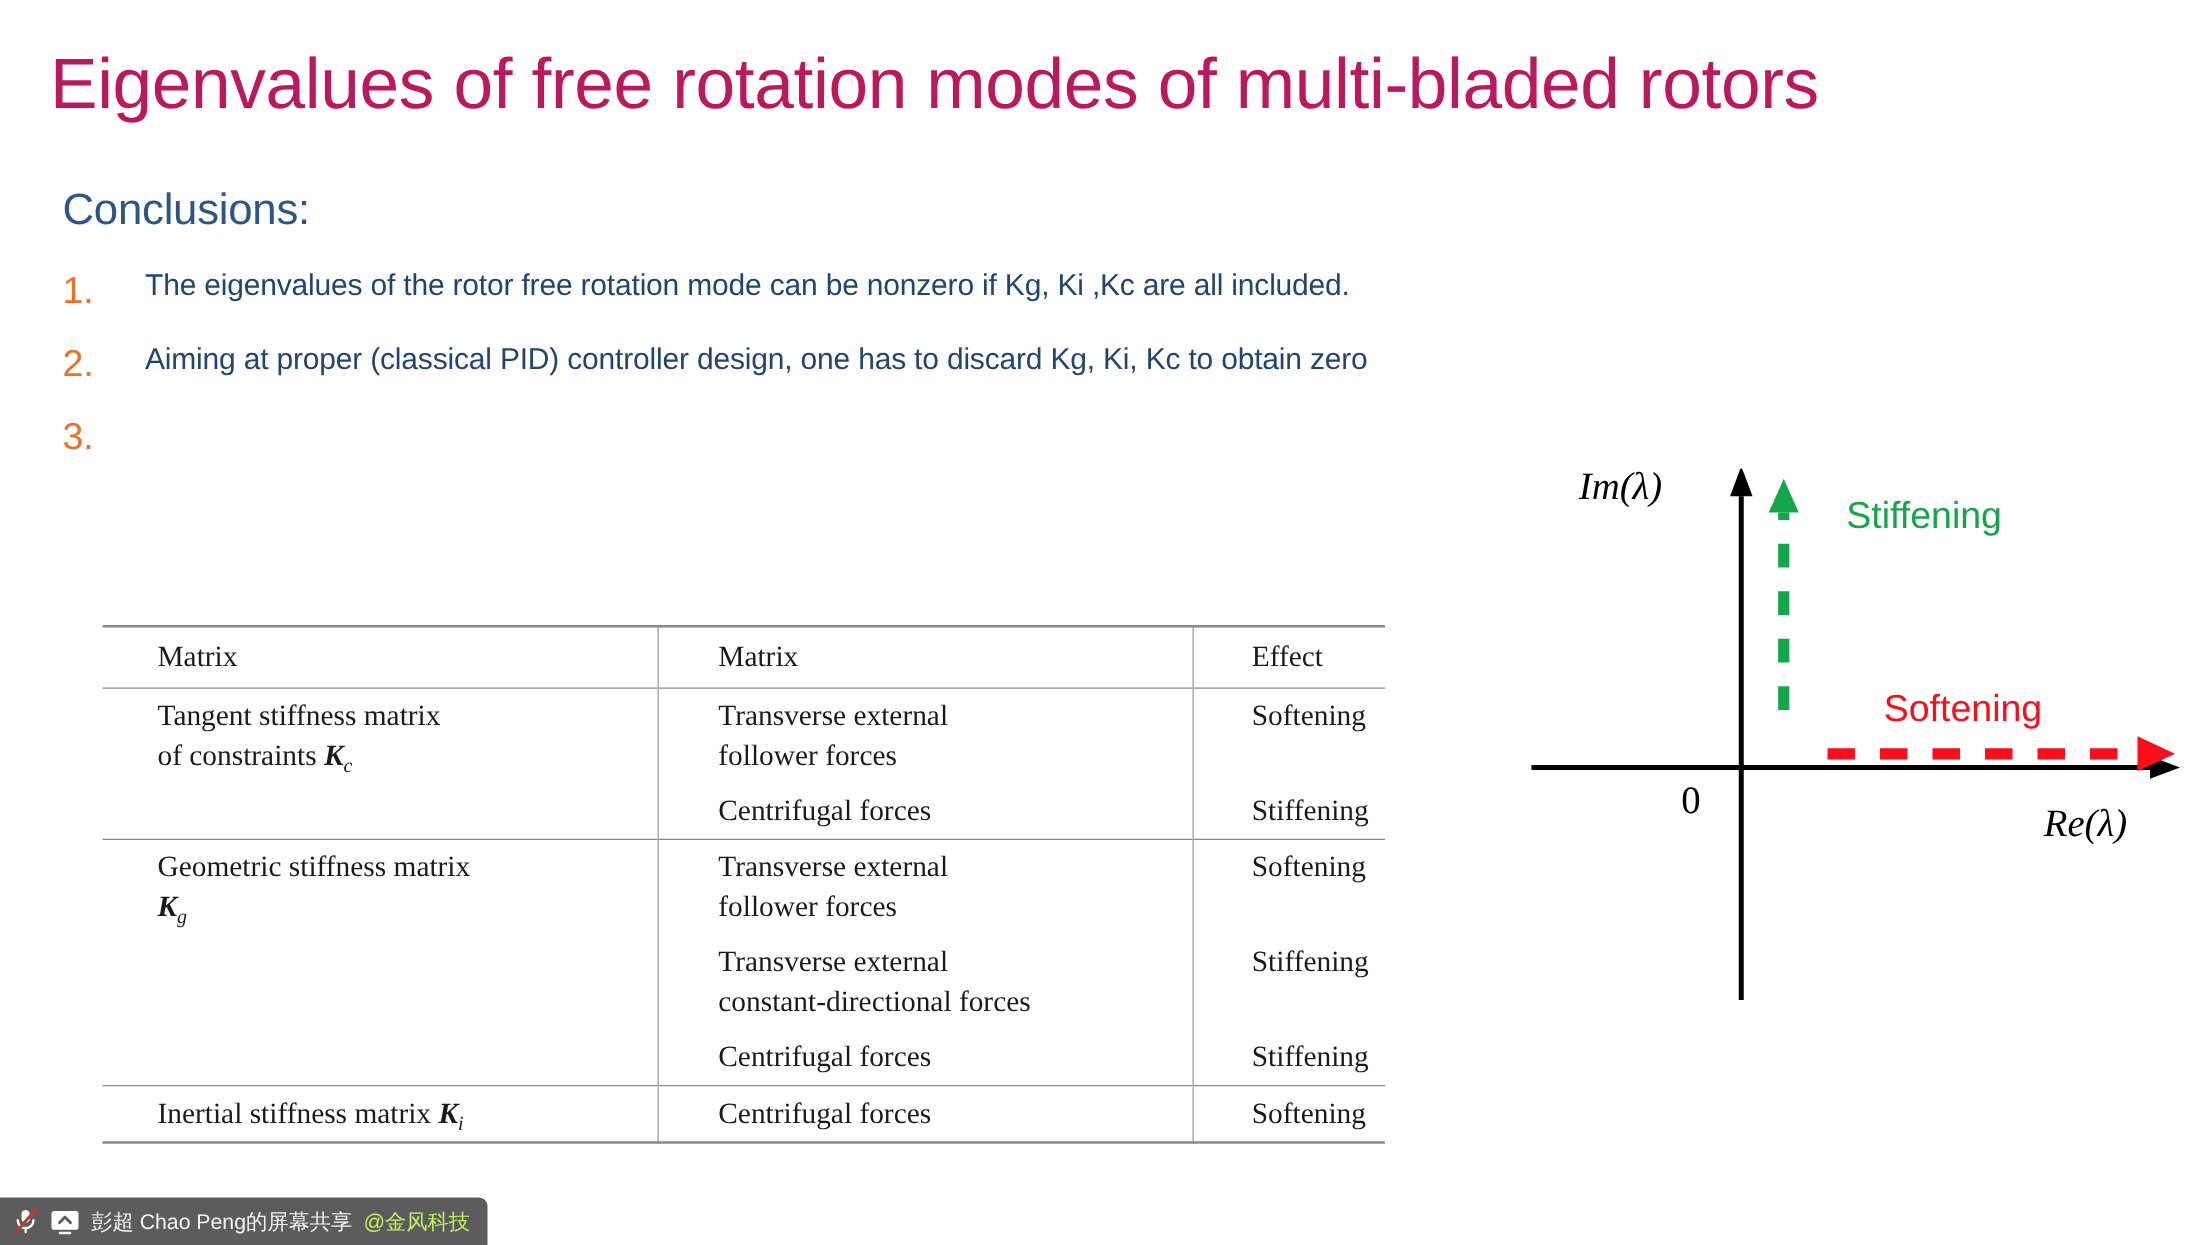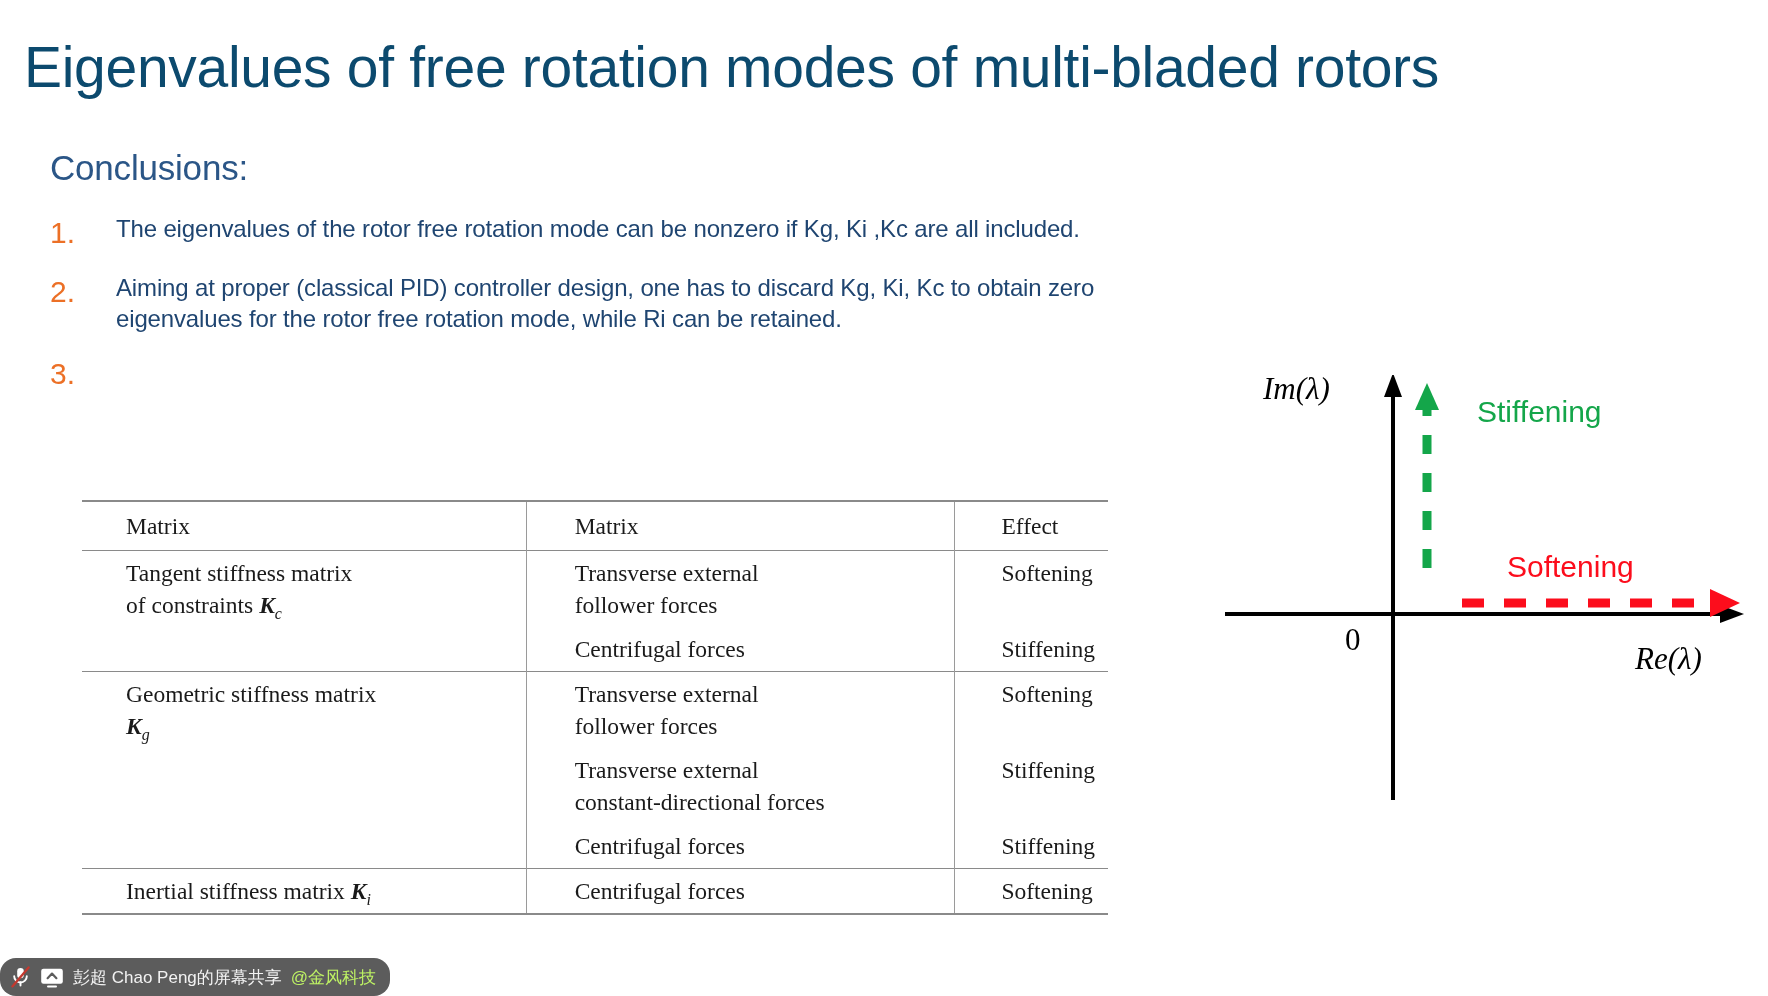--- a/index.html
+++ b/index.html
@@ -12,26 +12,26 @@
     height: 996px;
     position: relative;
     overflow: hidden;
     font-family: "Liberation Sans", sans-serif;
     -webkit-font-smoothing: antialiased;
   }
 
   
   #slide-title {
     position: absolute;
-    left: 24px;
+    left: 40px;
     top: 36px;
     width: 1700px;
     font-size: 57px;
     line-height: 1.1;
-    color: #0c4a6e;
+    color: #be185d;
     font-weight: 400;
     letter-spacing: -0.3px;
     white-space: nowrap;
   }
 
   
   #conclusions-heading {
     position: absolute;
     left: 50px;
     top: 148px;
@@ -138,21 +138,20 @@
     position: absolute;
     left: 0;
     bottom: 0;
     height: 38px;
     background: #5c5c5c;
     border-top-right-radius: 7px;
     display: flex;
     align-items: center;
     padding: 0 14px 0 10px;
     gap: 9px;
-    border-radius: 16px;
   }
   #share-bar .bar-text {
     font-size: 17px;
     color: #f2f2f2;
     font-family: "Liberation Sans", sans-serif;
     white-space: nowrap;
   }
   #share-bar .bar-org {
     font-size: 17px;
     color: #bef264;
@@ -174,21 +173,20 @@
     <div class="bullet-num">1.</div>
     <div>
       <div class="bullet-text">The eigenvalues of the rotor free rotation mode can be nonzero if Kg, Ki ,Kc are all included.</div>
     </div>
   </div>
 
   <div class="bullet-row">
     <div class="bullet-num">2.</div>
     <div>
       <div class="bullet-text">Aiming at proper (classical PID) controller design, one has to discard Kg, Ki, Kc to obtain zero</div>
-      <div class="bullet-text">eigenvalues for the rotor free rotation mode, while Ri can be retained.</div>
     </div>
   </div>
 
   <div class="bullet-row">
     <div class="bullet-num">3.</div>
   </div>
 
 </div>
 
 <table id="effects-table">

